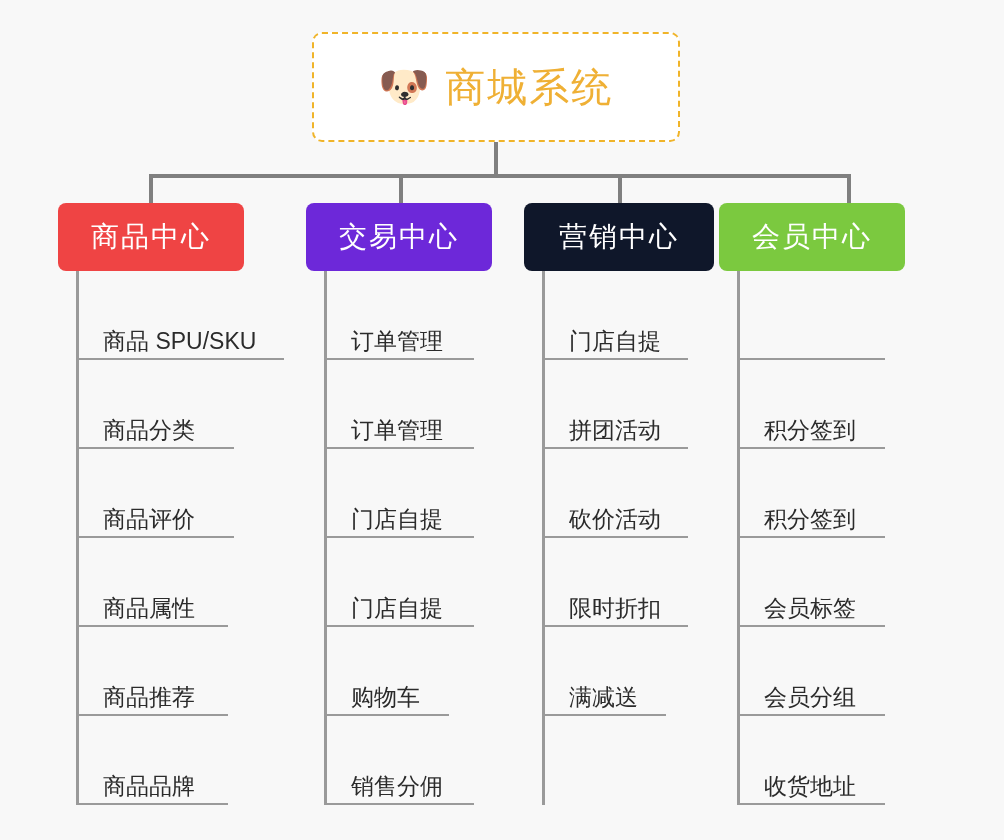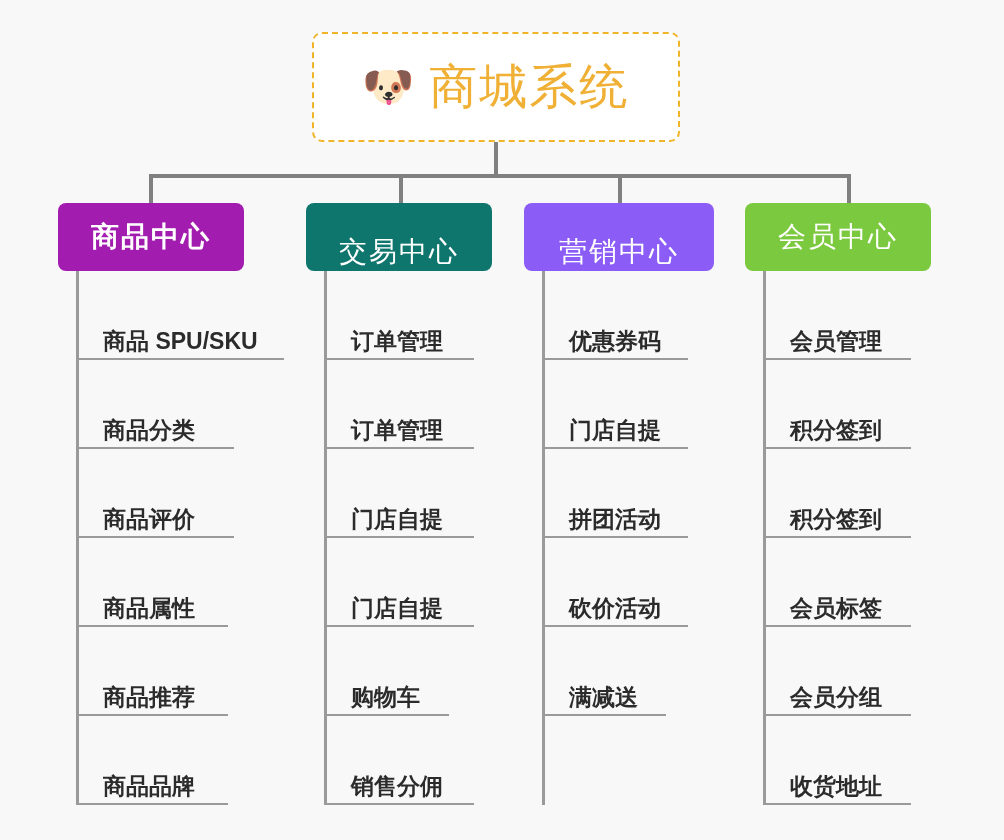--- a/index.html
+++ b/index.html
@@ -36,21 +36,21 @@
     align-items: center;
     justify-content: center;
     gap: 14px;
   }
   .root-emoji {
     font-size: 42px;
     line-height: 1;
     display: block;
   }
   .root-title {
-    font-size: 48px;
+    font-size: 40px;
     color: #efb035;
     letter-spacing: 2px;
     white-space: nowrap;
     font-weight: 400;
   }
 
   
   .conn {
     position: absolute;
     background: #808080;
@@ -90,21 +90,20 @@
     width: 3px;
     background: #9a9a9a;
   }
   .leaf-item {
     position: relative;
     height: 89px;
     box-sizing: border-box;
     display: flex;
     align-items: flex-end;
     padding-left: 21px;
-    font-weight: bold;
   }
   .leaf-underline {
     position: absolute;
     left: 18px;
     bottom: 0;
     height: 2px;
     background: #9a9a9a;
   }
   .leaf-label {
     position: relative;
@@ -128,21 +127,21 @@
   <div class="conn conn-v" style="left:494px; top:142px; height:34px;"></div>
 
   <div class="conn conn-h" style="left:149px; top:174px; width:702px;"></div>
 
   <div class="conn conn-v" style="left:149px; top:174px; height:31px;"></div>
   <div class="conn conn-v" style="left:399px; top:174px; height:31px;"></div>
   <div class="conn conn-v" style="left:618px; top:174px; height:31px;"></div>
   <div class="conn conn-v" style="left:847px; top:174px; height:31px;"></div>
 
   <div class="branch" style="left:58px; width:186px;">
-    <div class="branch-head" style="background:#a21caf;font-weight:bold;">
+    <div class="branch-head" style="background:#ef4444;">
       <span>商品中心</span>
     </div>
     <div class="leaf-list">
       <div class="leaf-spine" style="height:534px;"></div>
       <div class="leaf-item">
         <span class="leaf-label">商品 SPU/SKU</span>
         <div class="leaf-underline" style="width:208px;"></div>
       </div>
       <div class="leaf-item">
         <span class="leaf-label">商品分类</span>
@@ -161,21 +160,21 @@
         <div class="leaf-underline" style="width:152px;"></div>
       </div>
       <div class="leaf-item">
         <span class="leaf-label">商品品牌</span>
         <div class="leaf-underline" style="width:152px;"></div>
       </div>
     </div>
   </div>
 
   <div class="branch" style="left:306px; width:186px;">
-    <div class="branch-head" style="background:#0f766e;align-items:flex-end;">
+    <div class="branch-head" style="background:#6d28d9;">
       <span>交易中心</span>
     </div>
     <div class="leaf-list">
       <div class="leaf-spine" style="height:534px;"></div>
       <div class="leaf-item">
         <span class="leaf-label">订单管理</span>
         <div class="leaf-underline" style="width:150px;"></div>
       </div>
       <div class="leaf-item">
         <span class="leaf-label">订单管理</span>
@@ -194,56 +193,55 @@
         <div class="leaf-underline" style="width:125px;"></div>
       </div>
       <div class="leaf-item">
         <span class="leaf-label">销售分佣</span>
         <div class="leaf-underline" style="width:150px;"></div>
       </div>
     </div>
   </div>
 
   <div class="branch" style="left:524px; width:190px;">
-    <div class="branch-head" style="background:#8b5cf6;align-items:flex-end;">
+    <div class="branch-head" style="background:#0f172a;">
       <span>营销中心</span>
     </div>
     <div class="leaf-list">
       <div class="leaf-spine" style="height:534px;"></div>
       <div class="leaf-item">
-        <span class="leaf-label">优惠券码</span>
-        <div class="leaf-underline" style="width:146px;"></div>
-      </div>
-      <div class="leaf-item">
         <span class="leaf-label">门店自提</span>
         <div class="leaf-underline" style="width:146px;"></div>
       </div>
       <div class="leaf-item">
         <span class="leaf-label">拼团活动</span>
         <div class="leaf-underline" style="width:146px;"></div>
       </div>
       <div class="leaf-item">
         <span class="leaf-label">砍价活动</span>
+        <div class="leaf-underline" style="width:146px;"></div>
+      </div>
+      <div class="leaf-item">
+        <span class="leaf-label">限时折扣</span>
         <div class="leaf-underline" style="width:146px;"></div>
       </div>
       <div class="leaf-item">
         <span class="leaf-label">满减送</span>
         <div class="leaf-underline" style="width:124px;"></div>
       </div>
     </div>
   </div>
 
-  <div class="branch" style="left:745px; width:186px;">
+  <div class="branch" style="left:719px; width:186px;">
     <div class="branch-head" style="background:#7bc93f;">
       <span>会员中心</span>
     </div>
     <div class="leaf-list">
       <div class="leaf-spine" style="height:534px;"></div>
       <div class="leaf-item">
-        <span class="leaf-label">会员管理</span>
         <div class="leaf-underline" style="width:148px;"></div>
       </div>
       <div class="leaf-item">
         <span class="leaf-label">积分签到</span>
         <div class="leaf-underline" style="width:148px;"></div>
       </div>
       <div class="leaf-item">
         <span class="leaf-label">积分签到</span>
         <div class="leaf-underline" style="width:148px;"></div>
       </div>

